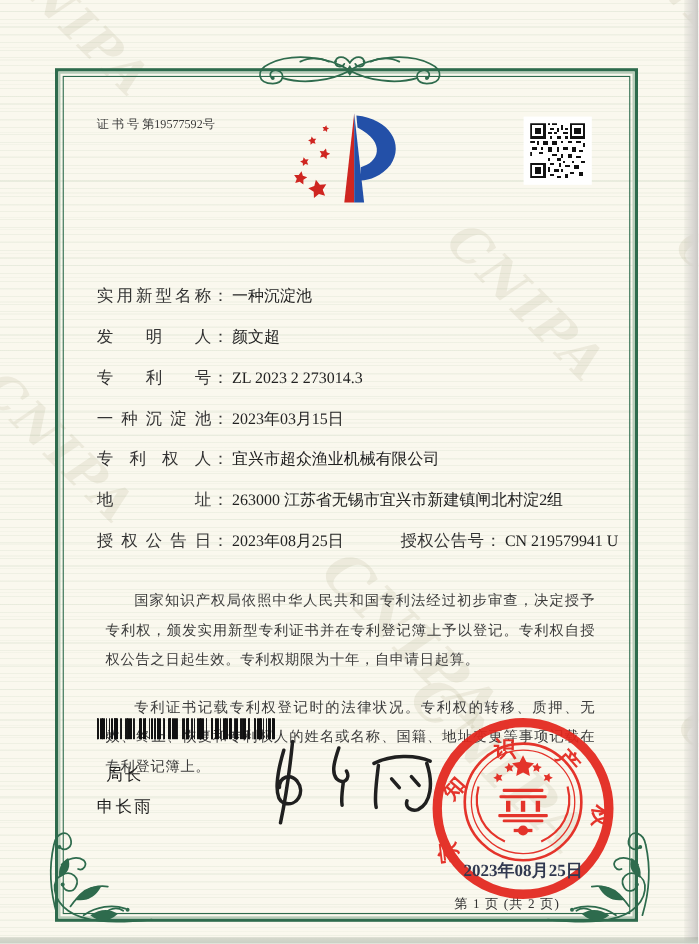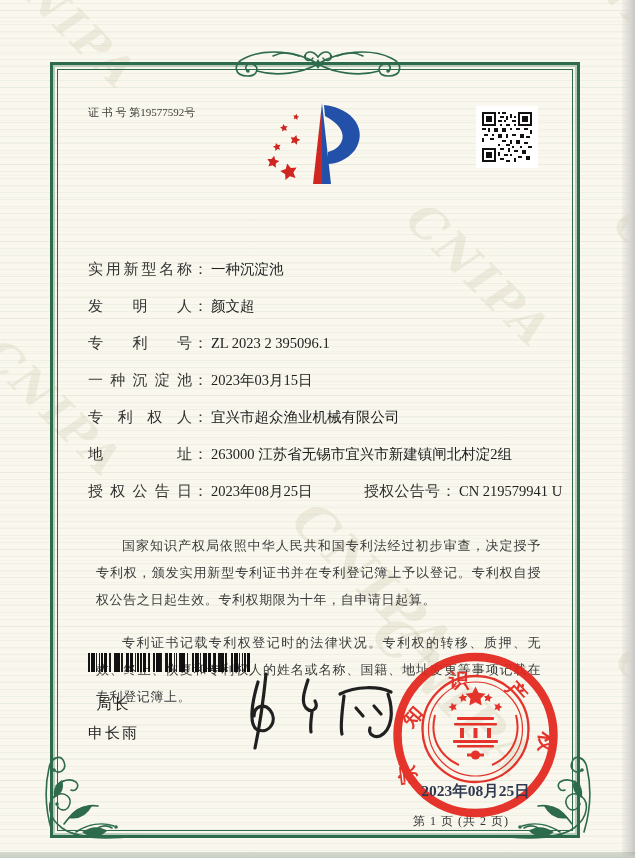--- a/index.html
+++ b/index.html
@@ -224,21 +224,21 @@
 
 
   <div class="fields">
     <div class="frow">
       <span class="flabel">实用新型名称</span><span class="fcolon">：</span><span class="fval">一种沉淀池</span>
     </div>
     <div class="frow">
       <span class="flabel">发明人</span><span class="fcolon">：</span><span class="fval">颜文超</span>
     </div>
     <div class="frow">
-      <span class="flabel">专利号</span><span class="fcolon">：</span><span class="fval">ZL 2023 2 395096.1</span>
+      <span class="flabel">专利号</span><span class="fcolon">：</span><span class="fval">ZL 2023 2 273014.3</span>
     </div>
     <div class="frow">
       <span class="flabel">一种沉淀池</span><span class="fcolon">：</span><span class="fval">2023年03月15日</span>
     </div>
     <div class="frow">
       <span class="flabel">专利权人</span><span class="fcolon">：</span><span class="fval">宜兴市超众渔业机械有限公司</span>
     </div>
     <div class="frow">
       <span class="flabel">地址</span><span class="fcolon">：</span><span class="fval">263000 江苏省无锡市宜兴市新建镇闸北村淀2组</span>
     </div>

